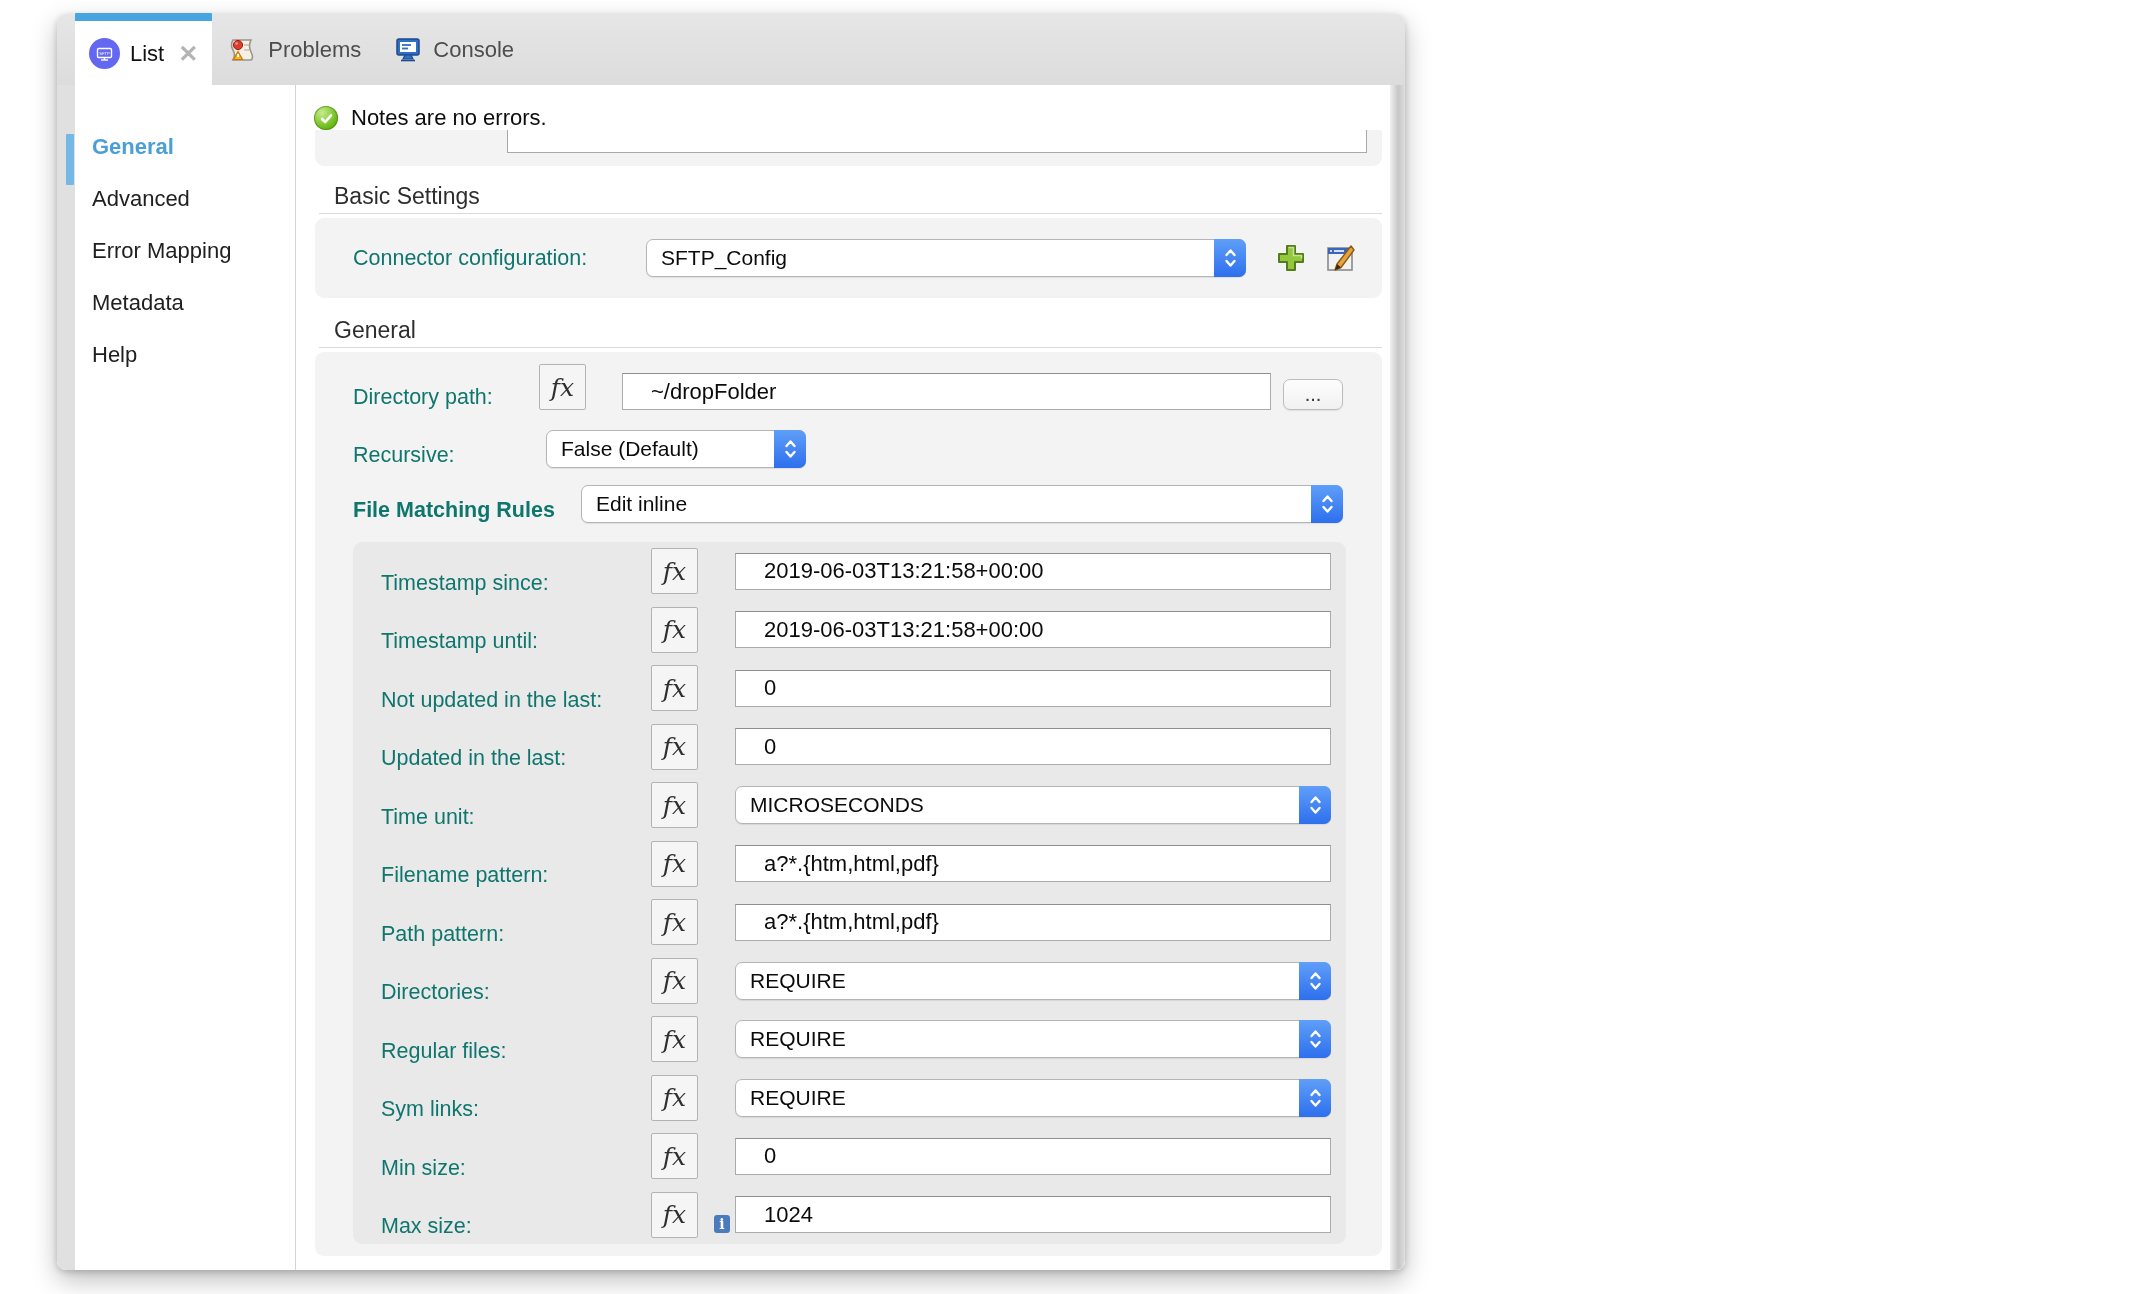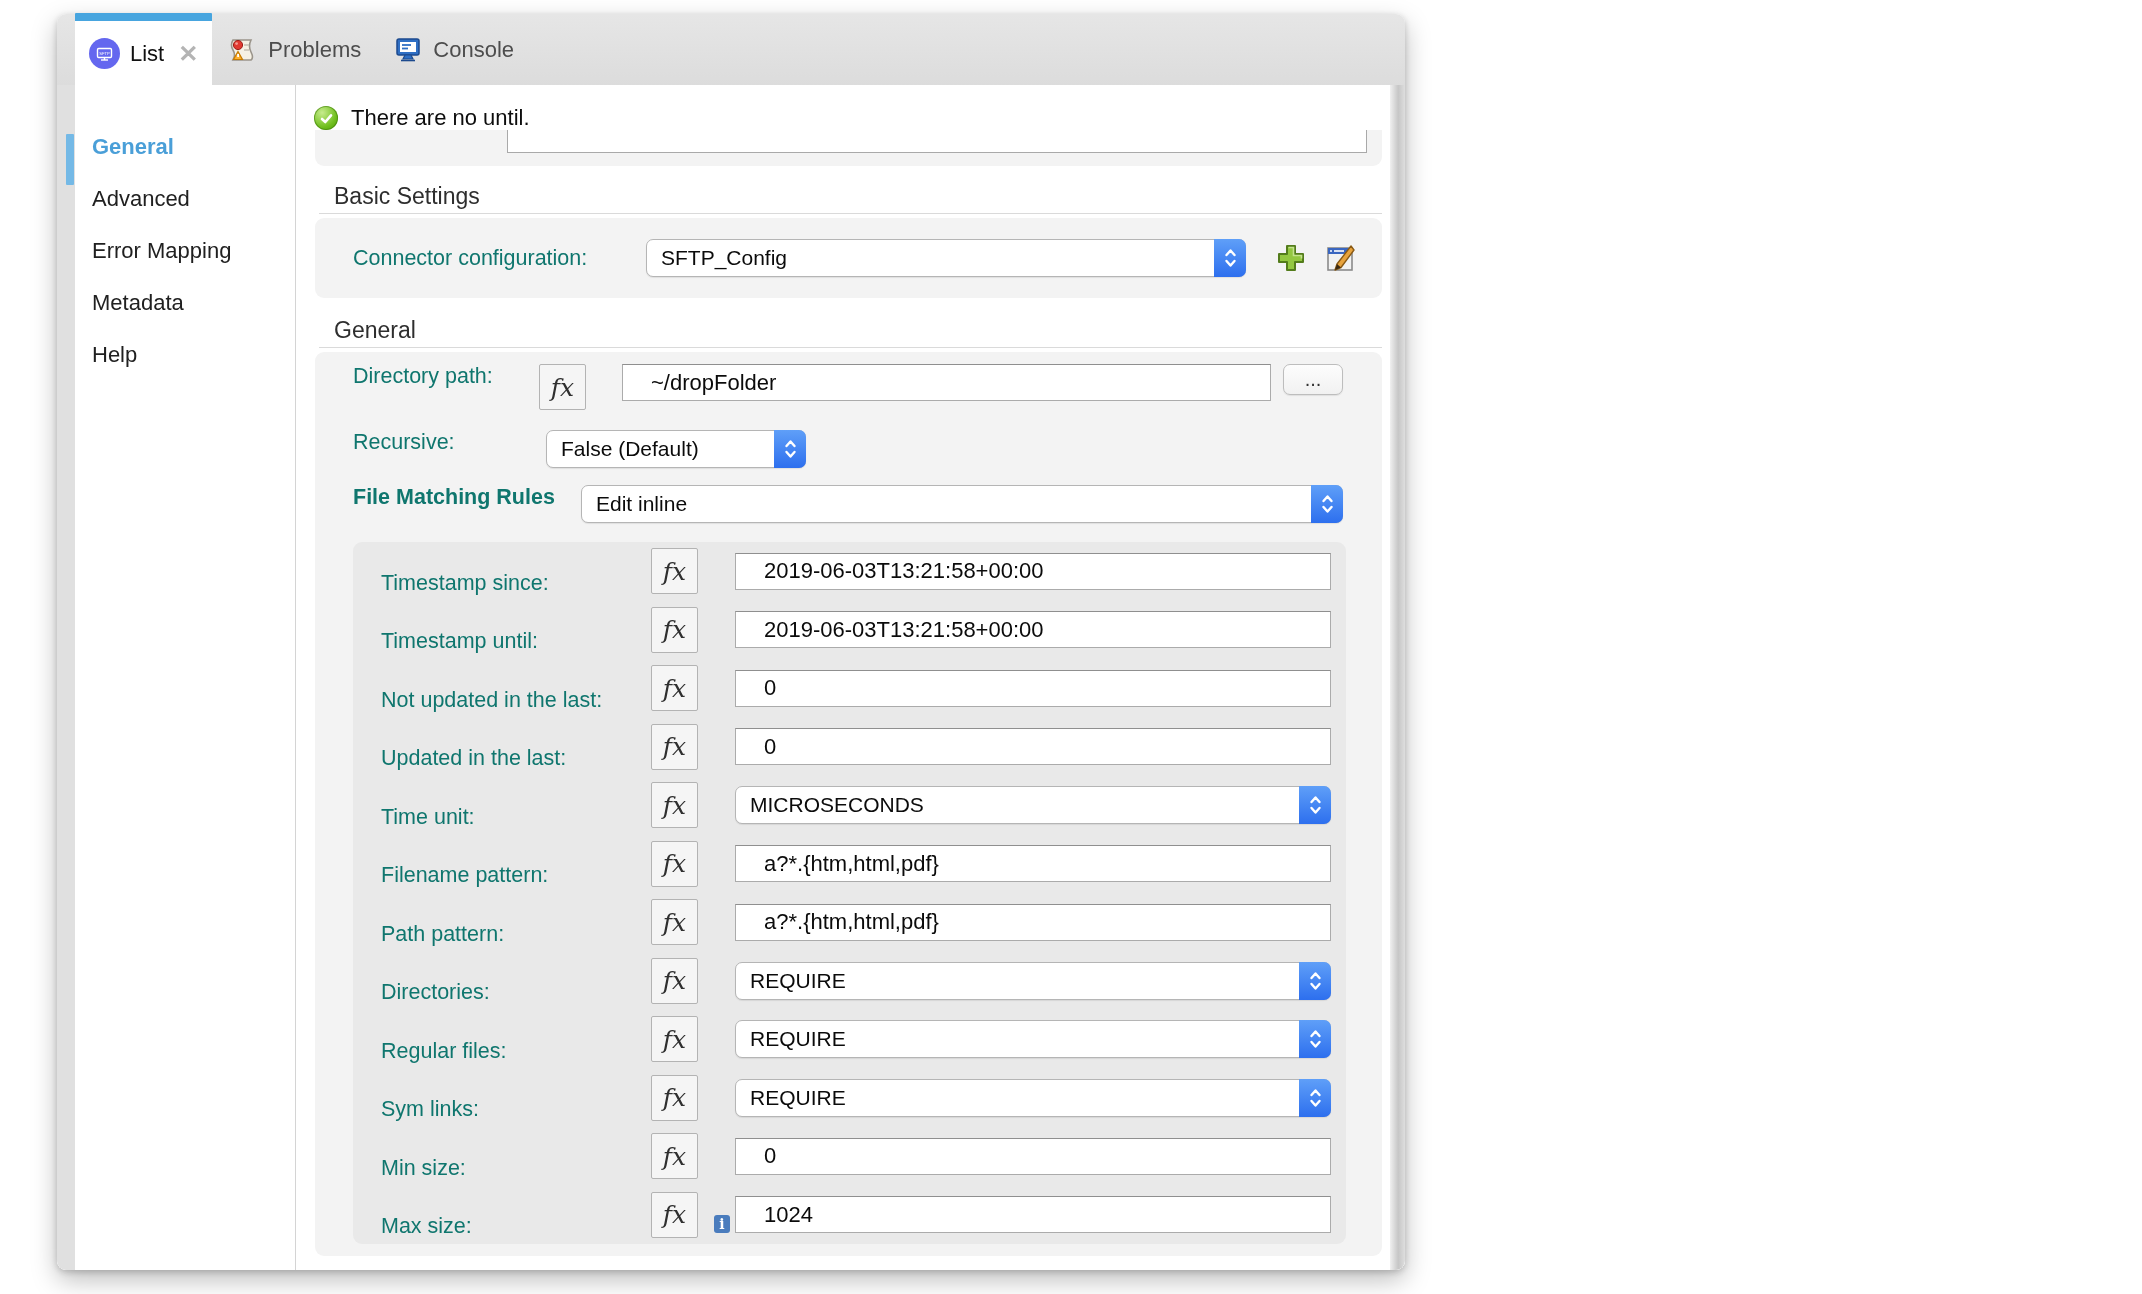--- a/index.html
+++ b/index.html
@@ -68,21 +68,21 @@
   .stepper{position:absolute;right:-1px;top:-1px;bottom:-1px;width:32px;border-radius:0 7px 7px 0;
            background:linear-gradient(#5f9ff8,#2d6fee);display:flex;align-items:center;justify-content:center;}
   .fx-btn{box-sizing:border-box;width:47px;height:46px;background:#f5f5f5;border:1px solid #b3b3b3;border-radius:2px;
           font-family:"DejaVu Serif",serif;font-style:italic;font-size:25px;color:#2f2f2f;line-height:1;
           display:flex;align-items:center;justify-content:center;padding:0;}
   .browse-btn{box-sizing:border-box;width:60px;height:31px;border:1px solid #bdbdbd;border-radius:7px;
               background:linear-gradient(#fdfdfd,#f1f1f1);font-size:20px;color:#333;
               display:flex;align-items:center;justify-content:center;box-shadow:0 1px 1px rgba(0,0,0,.08);}
 
   
-  .g-row{position:absolute;left:38px;right:39px;display:flex;align-items:flex-start;}
+  .g-row{position:absolute;left:38px;right:39px;display:flex;align-items:flex-end;}
   .row-dir{top:12px;height:46px;}
   .row-rec{top:78px;height:38px;}
   .row-fmr{top:133px;height:38px;}
   .row-dir .field-label{flex:0 0 186px;}
   .row-rec .field-label{flex:0 0 193px;}
   .row-fmr .field-label{flex:0 0 228px;font-weight:bold;}
   .row-dir .text-input{flex:1 1 auto;margin-left:36px;}
   .row-dir .browse-btn{margin-left:12px;}
   .row-rec .mac-select{width:260px;}
   .row-fmr .mac-select{flex:1 1 auto;}
@@ -169,21 +169,21 @@
         </nav>
 
       <div class="main">
 
         <div class="status-row">
           <span class="ok-icon">
             <svg width="15" height="15" viewBox="0 0 15 15">
               <path d="M3 8 L6.3 11 L12 4.3" fill="none" stroke="#ffffff" stroke-width="2.6" stroke-linecap="round" stroke-linejoin="round"></path>
             </svg>
           </span>
-          <span class="status-text">There are no until.</span>
+          <span class="status-text">Notes are no errors.</span>
         </div>
 
         <div class="cut-panel">
           <div class="cut-input"></div>
         </div>
 
         <div class="sec-head h1">Basic Settings</div>
 
         <div class="panel basic">
           <div class="row-conn">

